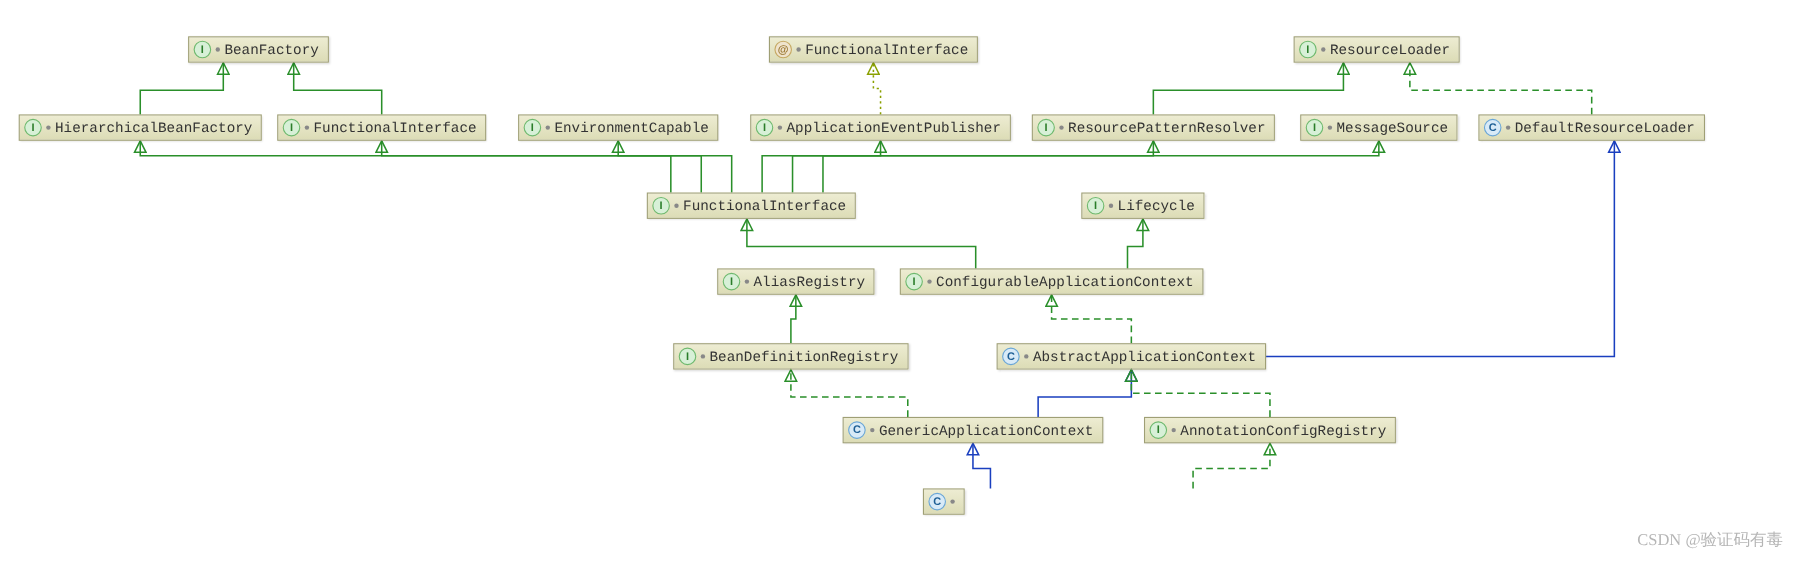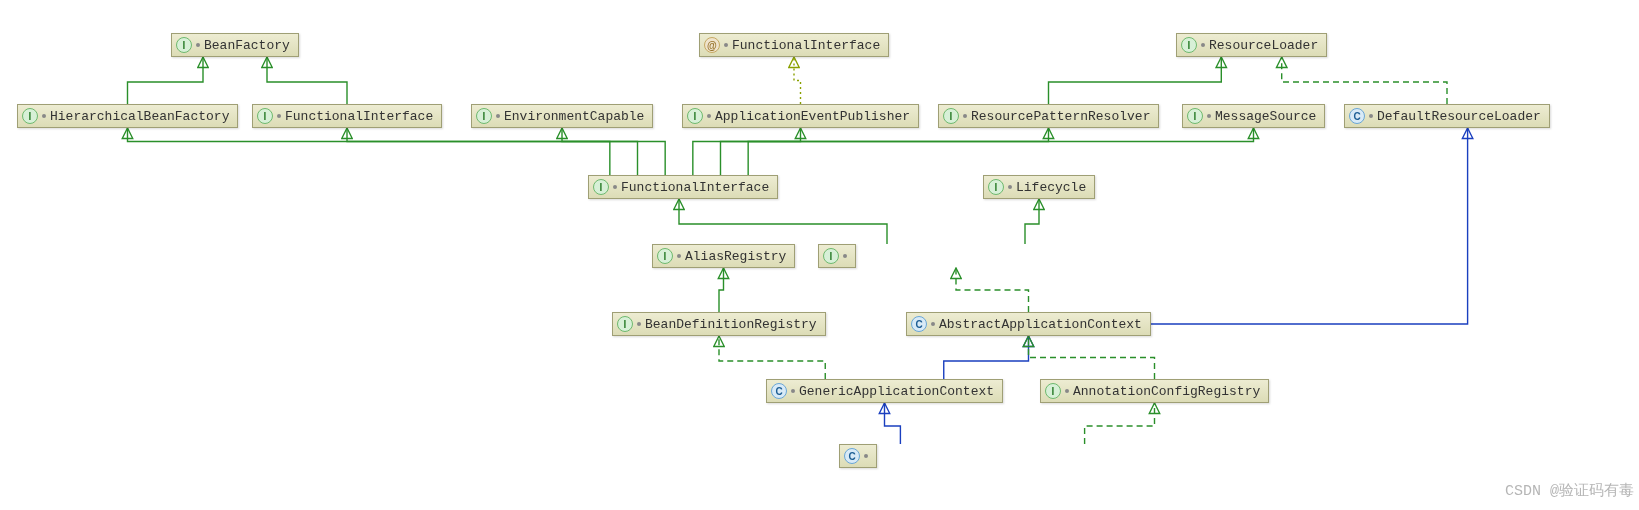--- a/index.html
+++ b/index.html
@@ -50,24 +50,24 @@
     flex: 0 0 14px;
   }
   .icon.i { background: #d7f0d7; color: #2a7d2a; border:1px solid #6eb96e;}
   .icon.c { background: #d8eaf7; color: #1d5e94; border:1px solid #6aa6d6;}
   .icon.a { background: #efe3cc; color: #97732a; border:1px solid #c6a963;}
   .dot {
     width: 4px; height: 4px; background:#888; border-radius:50%;
   }
   .watermark {
     position: absolute;
-    right: 5px;
+    right: 18px;
     bottom: 10px;
     color: rgba(120,120,120,0.55);
-    font-family: Liberation Mono, monospace;
+    font-family: Liberation Serif, serif;
     font-size: 15px;
     pointer-events: none;
   }
 </style>
 </head>
 <body>
 <div class="canvas">
 
 <svg class="edges">
   <defs>
@@ -168,20 +168,21 @@
         <span>Lifecycle</span>
       </div>
       <div class="node" style="left: 652px; top: 244px;">
         <span class="icon i">I</span>
         <span class="dot"></span>
         <span>AliasRegistry</span>
       </div>
       <div class="node" style="left: 818px; top: 244px;">
         <span class="icon i">I</span>
         <span class="dot"></span>
+        <span>ConfigurableApplicationContext</span>
       </div>
       <div class="node" style="left: 612px; top: 312px;">
         <span class="icon i">I</span>
         <span class="dot"></span>
         <span>BeanDefinitionRegistry</span>
       </div>
       <div class="node" style="left: 906px; top: 312px;">
         <span class="icon c">C</span>
         <span class="dot"></span>
         <span>AbstractApplicationContext</span>

